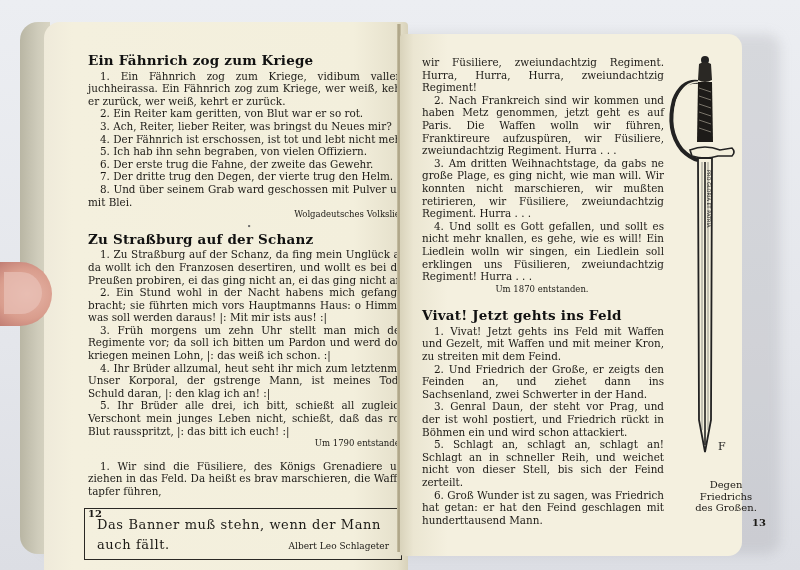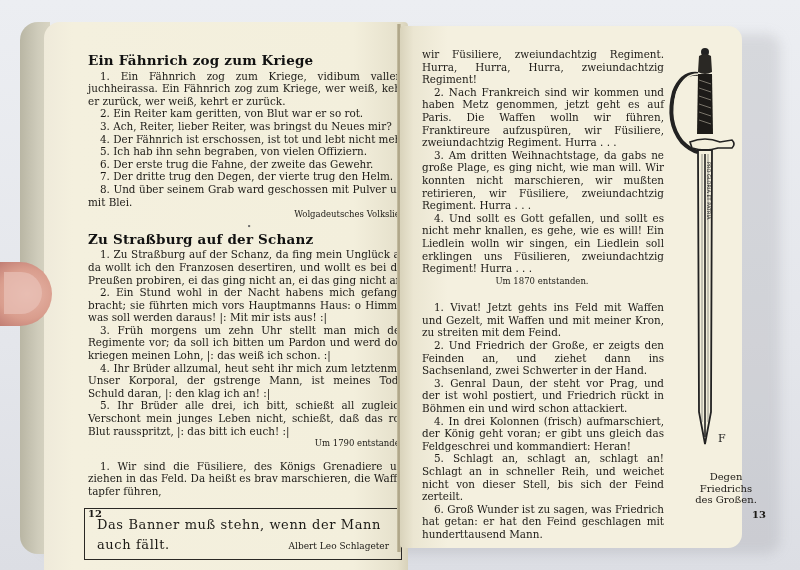--- a/index.html
+++ b/index.html
@@ -21,21 +21,21 @@
     position:absolute; background:#f3efdc;
     color:#1c1a16;
   }
   .page-left {
     left:24px; top:22px; width:364px; height:564px;
     border-radius:16px 4px 4px 16px;
     background:linear-gradient(90deg,#efeada 0%,#f4f0de 8%,#f3efdc 85%,#e6e1cc 97%,#d8d2ba 100%);
     margin-left:20px;
   }
   .page-right {
-    left:400px; top:26px; width:342px; height:522px;
+    left:400px; top:34px; width:342px; height:522px;
     border-radius:4px 14px 14px 4px;
     background:linear-gradient(90deg,#d9d3bb 0%,#ebe6d2 4%,#f4f0df 14%,#f4f0df 100%);
   }
   .gutter {
     position:absolute; left:397px; top:24px; width:4px; height:528px;
     background:linear-gradient(90deg,#c9c2a6,#a89e80,#cfc8ae);
   }
   .content { position:absolute; font-size:10.4px; line-height:12.6px; }
   .left-content { left:44px; top:32px; width:322px; }
   .right-content { left:22px; top:22px; width:242px; }
@@ -120,24 +120,24 @@
 
 <div class="page page-right">
   <div class="content right-content">
     <p class="verse noindent">wir Füsiliere, zweiundachtzig Regiment. Hurra, Hurra, Hurra, zweiundachtzig Regiment!</p>
     <p class="verse">2. Nach Frankreich sind wir kommen und haben Metz genommen, jetzt geht es auf Paris. Die Waffen wolln wir führen, Franktireure aufzuspüren, wir Füsiliere, zweiundachtzig Regiment. Hurra . . .</p>
     <p class="verse">3. Am dritten Weihnachtstage, da gabs ne große Plage, es ging nicht, wie man will. Wir konnten nicht marschieren, wir mußten retirieren, wir Füsiliere, zweiundachtzig Regiment. Hurra . . .</p>
     <p class="verse">4. Und sollt es Gott gefallen, und sollt es nicht mehr knallen, es gehe, wie es will! Ein Liedlein wolln wir singen, ein Liedlein soll erklingen uns Füsilieren, zweiundachtzig Regiment! Hurra . . .</p>
     <p class="source left">Um 1870 entstanden.</p>
     <div style="height:14px"></div>
 
+    <h2>Vivat! Jetzt gehts ins Feld</h2>
     <p class="verse">1. Vivat! Jetzt gehts ins Feld mit Waffen und Gezelt, mit Waffen und mit meiner Kron, zu streiten mit dem Feind.</p>
     <p class="verse">2. Und Friedrich der Große, er zeigts den Feinden an, und ziehet dann ins Sachsenland, zwei Schwerter in der Hand.</p>
     <p class="verse">3. Genral Daun, der steht vor Prag, und der ist wohl postiert, und Friedrich rückt in Böhmen ein und wird schon attackiert.</p>
-    <p class="verse">4. In drei Kolonnen (frisch) aufmarschiert, der König geht voran; er gibt uns gleich das Feldgeschrei und kommandiert: Heran!</p>
     <p class="verse">5. Schlagt an, schlagt an, schlagt an! Schlagt an in schneller Reih, und weichet nicht von dieser Stell, bis sich der Feind zerteilt.</p>
     <p class="verse">6. Groß Wunder ist zu sagen, was Friedrich hat getan: er hat den Feind geschlagen mit hunderttausend Mann.</p>
   </div>
 
   <svg class="sword" viewBox="0 0 80 420">
 
     <ellipse cx="45" cy="10" rx="4" ry="4" fill="#222"></ellipse>
     <path d="M39 14 Q45 10 51 14 L52 30 Q45 34 38 30 Z" fill="#2a2824"></path>
 
     <path d="M38 32 Q22 30 14 50 Q6 80 22 100 Q30 108 38 110" fill="none" stroke="#222" stroke-width="4"></path>

